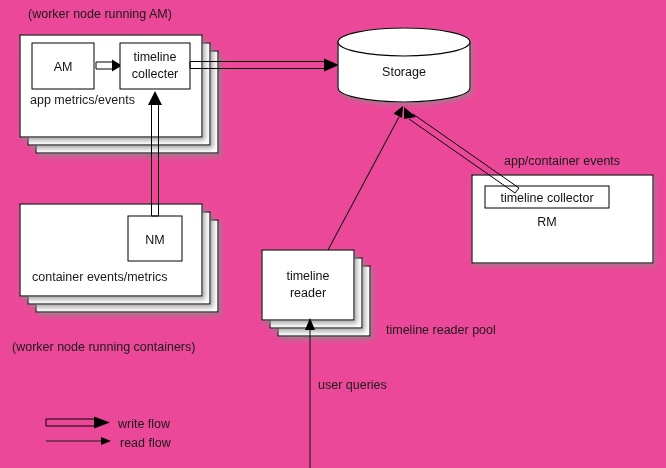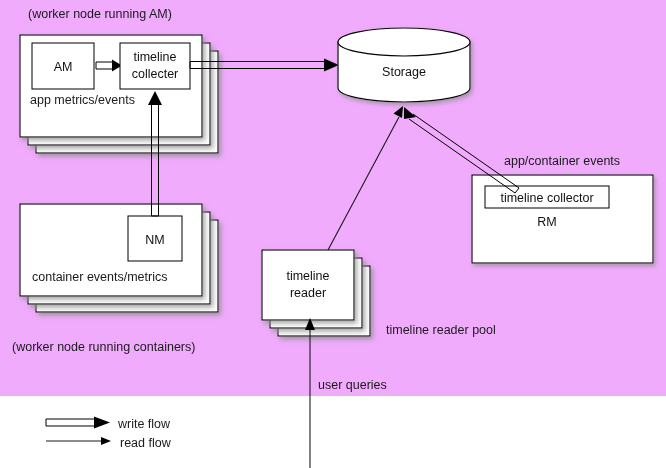--- a/index.html
+++ b/index.html
@@ -9,22 +9,22 @@
   }
   body {
     width: 666px;
     height: 468px;
     font-family: "Liberation Sans", sans-serif;
     overflow: hidden;
   }
   #diagram-root {
     position: relative;
     width: 666px;
-    height: 396px;
-    background: #f0abfc;
+    height: 468px;
+    background: #ec4899;
   }
   svg#diagram {
     display: block;
     width: 666px;
     height: 468px;
   }
   .node-box {
     fill: #ffffff;
     stroke: #000000;
     stroke-width: 1.1;

